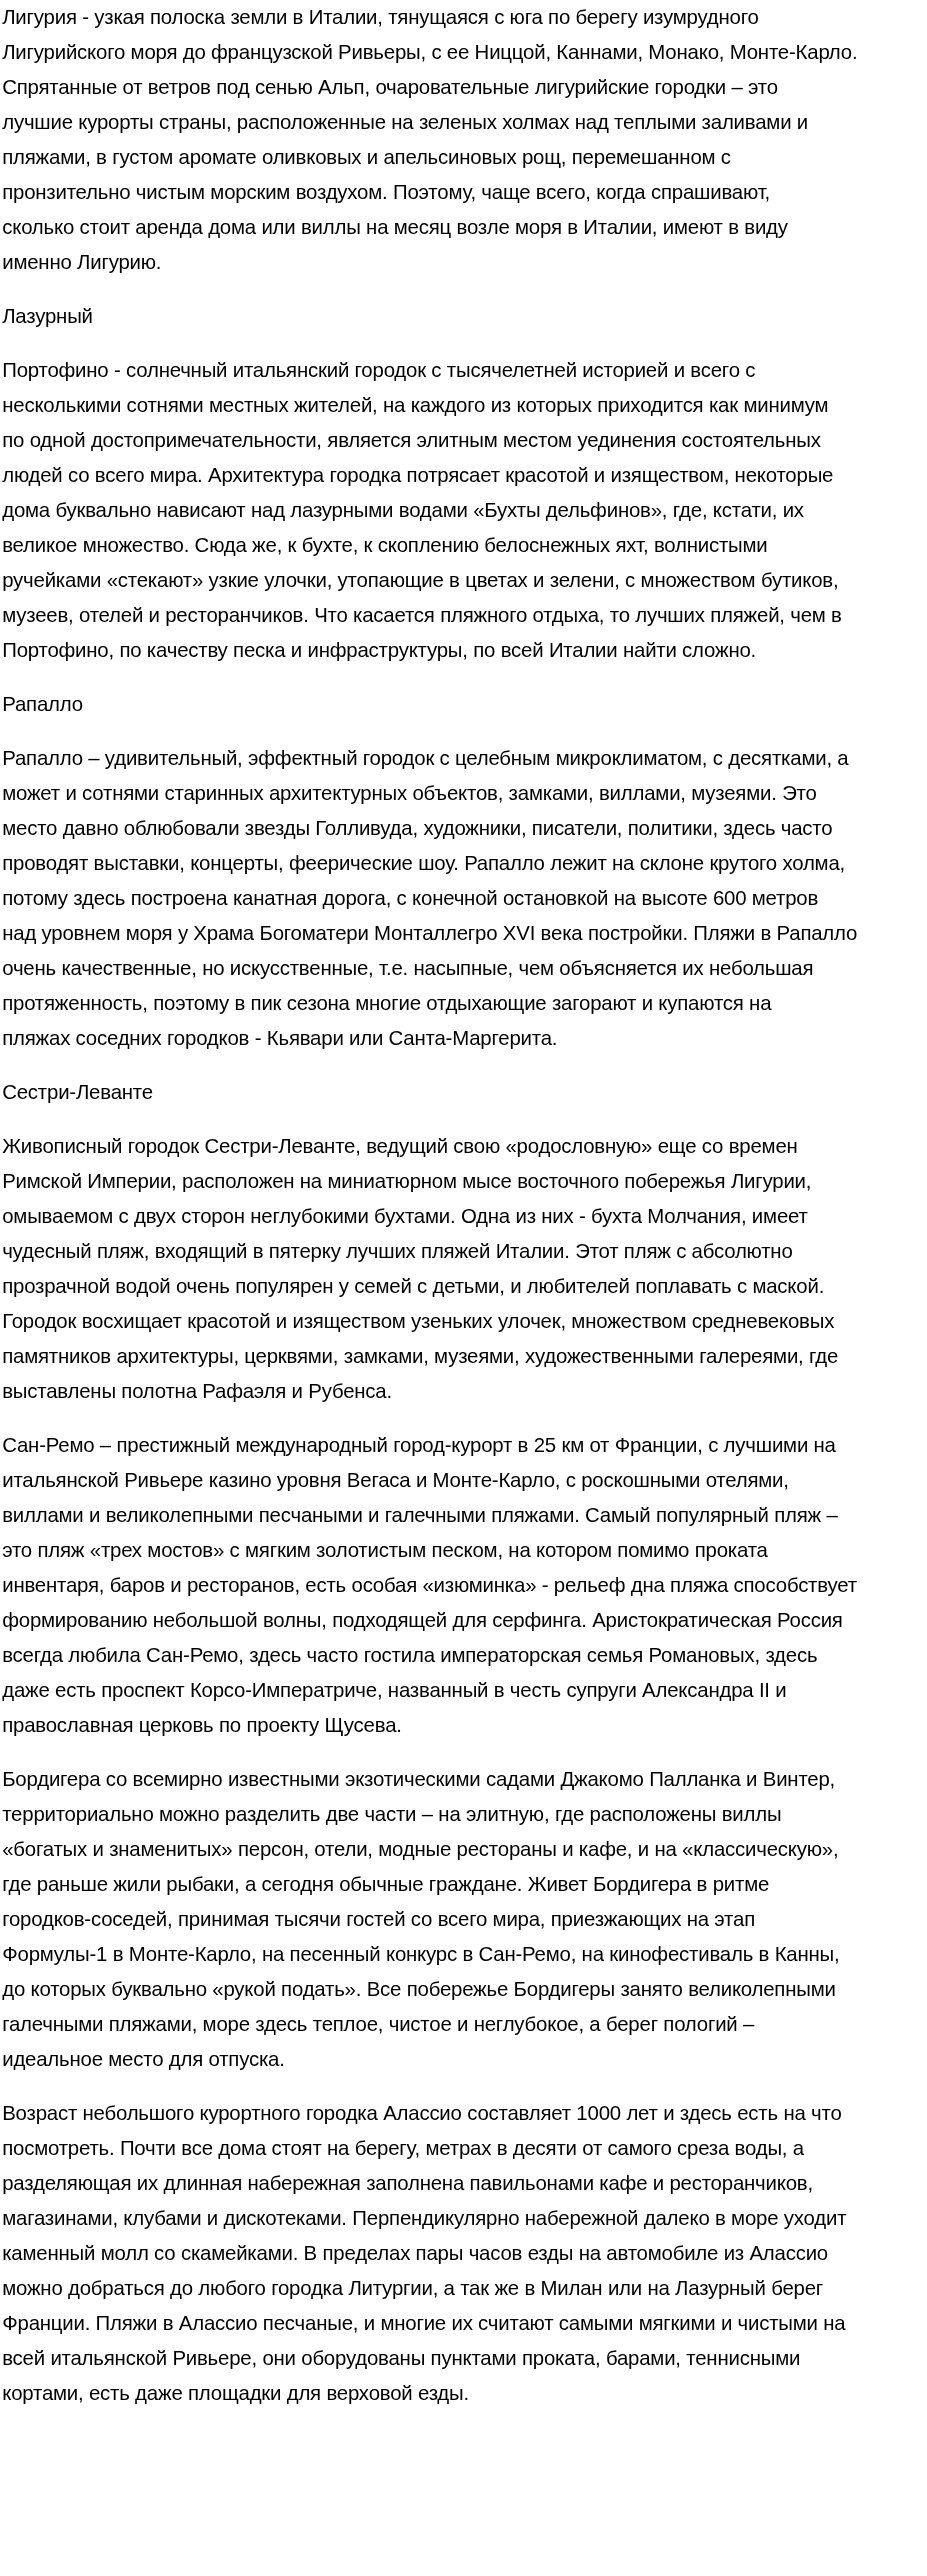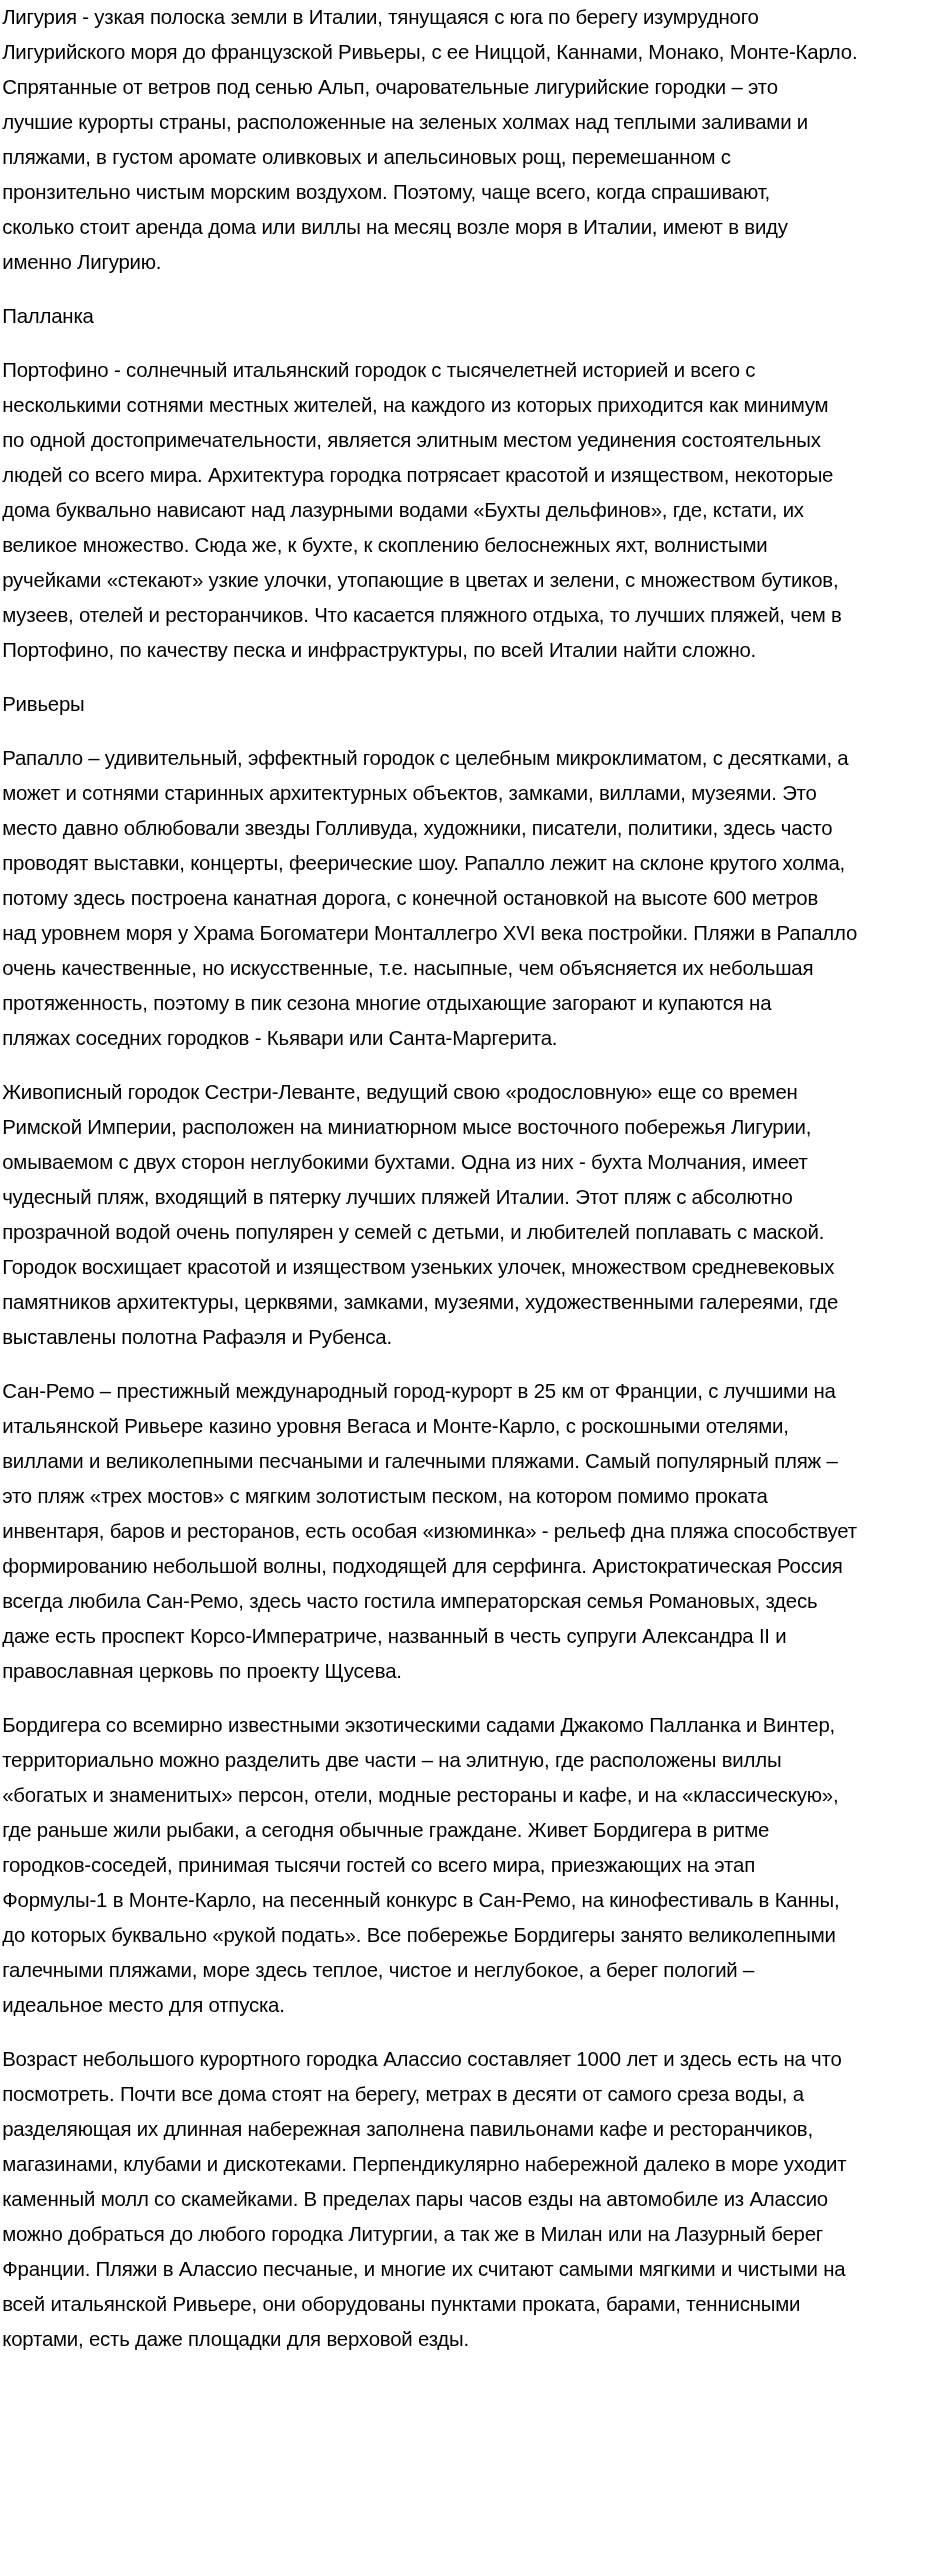--- a/index.html
+++ b/index.html
@@ -40,40 +40,41 @@
 
 <div class="doc">
   <p class="block">Лигурия - узкая полоска земли в Италии, тянущаяся с юга по берегу изумрудного
 Лигурийского моря до французской Ривьеры, с ее Ниццой, Каннами, Монако, Монте-Карло.
 Спрятанные от ветров под сенью Альп, очаровательные лигурийские городки – это
 лучшие курорты страны, расположенные на зеленых холмах над теплыми заливами и
 пляжами, в густом аромате оливковых и апельсиновых рощ, перемешанном с
 пронзительно чистым морским воздухом. Поэтому, чаще всего, когда спрашивают,
 сколько стоит аренда дома или виллы на месяц возле моря в Италии, имеют в виду
 именно Лигурию.</p>
-  <h2 class="block">Палланка</h2>
+  <h2 class="block">Лазурный</h2>
   <p class="block">Портофино - солнечный итальянский городок с тысячелетней историей и всего с
 несколькими сотнями местных жителей, на каждого из которых приходится как минимум
 по одной достопримечательности, является элитным местом уединения состоятельных
 людей со всего мира. Архитектура городка потрясает красотой и изяществом, некоторые
 дома буквально нависают над лазурными водами «Бухты дельфинов», где, кстати, их
 великое множество. Сюда же, к бухте, к скоплению белоснежных яхт, волнистыми
 ручейками «стекают» узкие улочки, утопающие в цветах и зелени, с множеством бутиков,
 музеев, отелей и ресторанчиков. Что касается пляжного отдыха, то лучших пляжей, чем в
 Портофино, по качеству песка и инфраструктуры, по всей Италии найти сложно.</p>
-  <h2 class="block">Ривьеры</h2>
+  <h2 class="block">Рапалло</h2>
   <p class="block">Рапалло – удивительный, эффектный городок с целебным микроклиматом, с десятками, а
 может и сотнями старинных архитектурных объектов, замками, виллами, музеями. Это
 место давно облюбовали звезды Голливуда, художники, писатели, политики, здесь часто
 проводят выставки, концерты, феерические шоу. Рапалло лежит на склоне крутого холма,
 потому здесь построена канатная дорога, с конечной остановкой на высоте 600 метров
 над уровнем моря у Храма Богоматери Монталлегро XVI века постройки. Пляжи в Рапалло
 очень качественные, но искусственные, т.е. насыпные, чем объясняется их небольшая
 протяженность, поэтому в пик сезона многие отдыхающие загорают и купаются на
 пляжах соседних городков - Кьявари или Санта-Маргерита.</p>
+  <h2 class="block">Сестри-Леванте</h2>
   <p class="block">Живописный городок Сестри-Леванте, ведущий свою «родословную» еще со времен
 Римской Империи, расположен на миниатюрном мысе восточного побережья Лигурии,
 омываемом с двух сторон неглубокими бухтами. Одна из них - бухта Молчания, имеет
 чудесный пляж, входящий в пятерку лучших пляжей Италии. Этот пляж с абсолютно
 прозрачной водой очень популярен у семей с детьми, и любителей поплавать с маской.
 Городок восхищает красотой и изяществом узеньких улочек, множеством средневековых
 памятников архитектуры, церквями, замками, музеями, художественными галереями, где
 выставлены полотна Рафаэля и Рубенса.</p>
   <p class="block">Сан-Ремо – престижный международный город-курорт в 25 км от Франции, с лучшими на
 итальянской Ривьере казино уровня Вегаса и Монте-Карло, с роскошными отелями,

